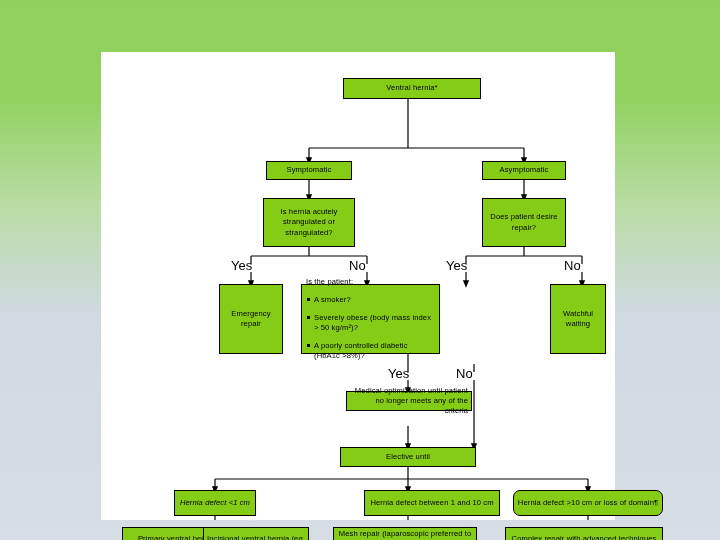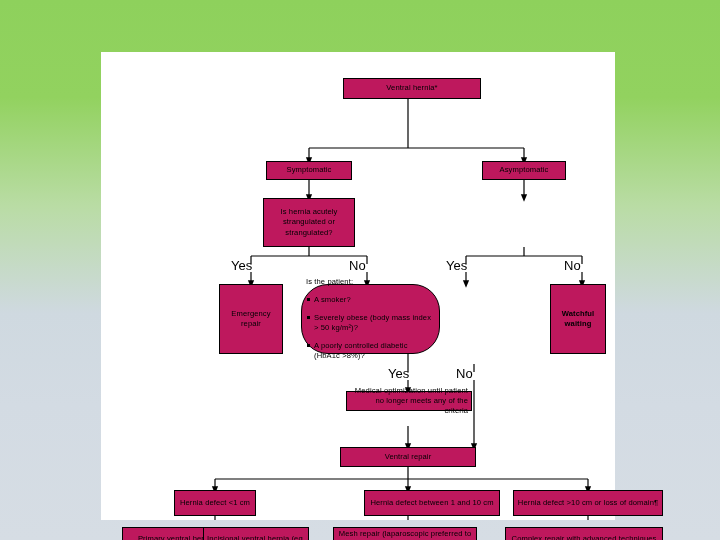--- a/index.html
+++ b/index.html
@@ -24,36 +24,35 @@
   #canvas {
     position: absolute;
     left: 0; top: 0;
     width: 514px; height: 468px;
   }
 
   
   .box {
     position: absolute;
     border: 1.3px solid #000;
-    background: #be185d;
+    background: #84cc16;
     color: #000;
     display: flex;
     align-items: center;
     justify-content: center;
     text-align: center;
     font-size: 7.6px;
     line-height: 1.32;
     letter-spacing: 0.1px;
     padding: 2px 3px;
   }
   .box.left-al {
     justify-content: flex-start;
     text-align: left;
     padding: 18px 4px;
-    border-radius: 27px;
   }
   .lbl {
     position: absolute;
     font-size: 13px;
     color: #000;
     white-space: nowrap;
   }
 
   
   .crit { width: 100%; }
@@ -154,20 +153,23 @@
     </div>
 
     <div class="box" style="left: 381px; top: 109px; width: 84px; height: 19px;">
       <span>Asymptomatic</span>
     </div>
 
     <div class="box" style="left: 162px; top: 146px; width: 92px; height: 49px;">
       <span>Is hernia acutely strangulated or strangulated?</span>
     </div>
 
+    <div class="box" style="left: 381px; top: 146px; width: 84px; height: 49px;">
+      <span>Does patient desire repair?</span>
+    </div>
 
     <span class="lbl" style="left: 130px; top: 206px; width: 40px;">Yes</span>
     <span class="lbl" style="left: 248px; top: 206px; width: 36px;">No</span>
     <span class="lbl" style="left: 345px; top: 206px; width: 40px;">Yes</span>
     <span class="lbl" style="left: 463px; top: 206px; width: 36px;">No</span>
 
     <div class="box" style="left: 118px; top: 232px; width: 64px; height: 70px;">
       <span>Emergency repair</span>
     </div>
 
@@ -175,44 +177,44 @@
       <div class="crit">
         <div class="hdr">Is the patient:</div>
         <ul>
           <li>A smoker?</li>
           <li>Severely obese (body mass index &gt; 50 kg/m²)?</li>
           <li>A poorly controlled diabetic (HbA1c &gt;8%)?</li>
         </ul>
       </div>
     </div>
 
-    <div class="box" style="left: 449px; top: 232px; width: 56px; height: 70px; font-weight: bold;">
+    <div class="box" style="left: 449px; top: 232px; width: 56px; height: 70px;">
       <span>Watchful waiting</span>
     </div>
 
     <span class="lbl" style="left: 287px; top: 314px; width: 40px;">Yes</span>
     <span class="lbl" style="left: 355px; top: 314px; width: 36px;">No</span>
 
     <div class="box" style="left: 245px; top: 339px; width: 126px; height: 20px; text-align: right;">
       <span>Medical optimization until patient no longer meets any of the criteria</span>
     </div>
 
     <div class="box" style="left: 239px; top: 395px; width: 136px; height: 20px;">
-      <span>Ventral repair</span>
-    </div>
-
-    <div class="box" style="left: 73px; top: 438px; width: 82px; height: 26px;">
+      <span>Elective until</span>
+    </div>
+
+    <div class="box" style="left: 73px; top: 438px; width: 82px; height: 26px; font-style: italic;">
       <span>Hernia defect &lt;1 cm</span>
     </div>
 
     <div class="box" style="left: 239px; top: 438px; width: 136px; height: 26px; margin-left: 24px;">
       <span>Hernia defect between 1 and 10 cm</span>
     </div>
 
-    <div class="box" style="left: 412px; top: 438px; width: 150px; height: 26px;">
+    <div class="box" style="left: 412px; top: 438px; width: 150px; height: 26px; border-radius: 7px;">
       <span>Hernia defect &gt;10 cm or loss of domain¶</span>
     </div>
 
     <div class="box" style="left: 21px; top: 475px; width: 124px; height: 34px;">
       <span>Primary ventral hernia (eg, umbilical, epigastric)</span>
     </div>
 
     <div class="box" style="left: 102px; top: 475px; width: 106px; height: 34px;">
       <span>Incisional ventral hernia (eg, trocar site)</span>
     </div>

